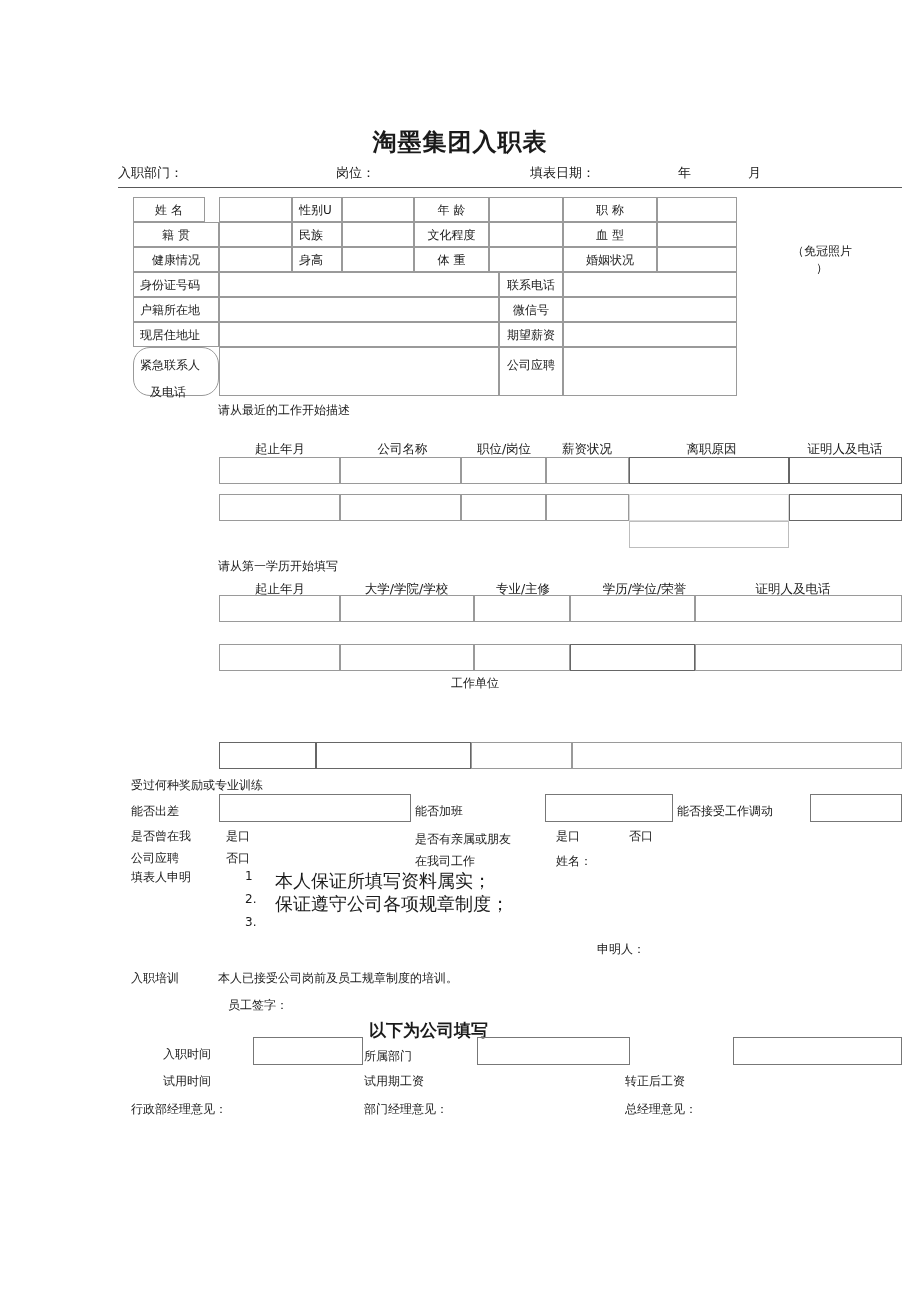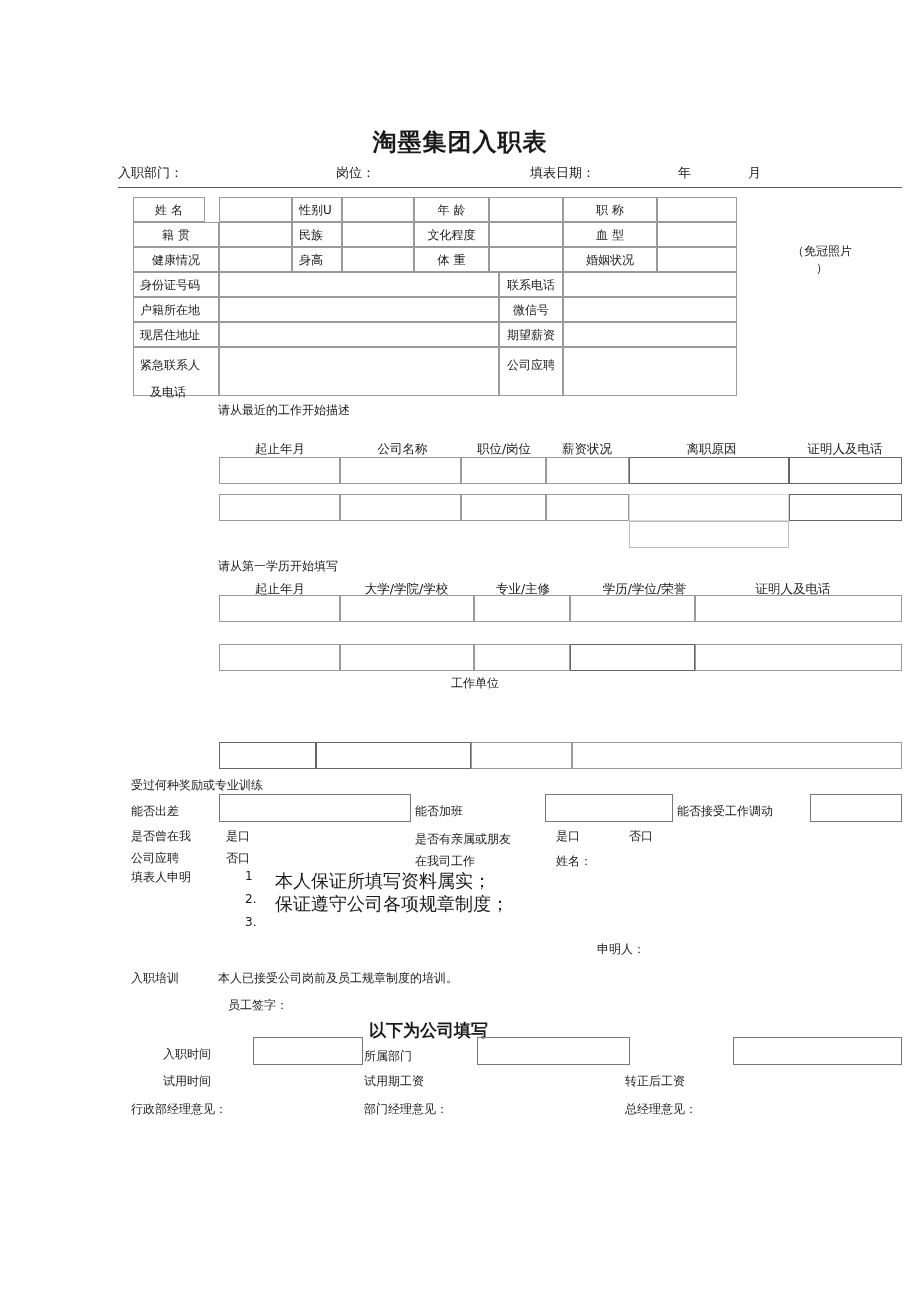--- a/index.html
+++ b/index.html
@@ -216,21 +216,21 @@
 
   <div class="cell" style="left:133px; top:322px; width:86px; height:25px;">
     <div class="lbl left">现居住地址</div>
   </div>
   <div class="cell" style="left:219px; top:322px; width:280px; height:25px;"></div>
   <div class="cell" style="left:499px; top:322px; width:64px; height:25px;">
     <div class="lbl">期望薪资</div>
   </div>
   <div class="cell" style="left:563px; top:322px; width:174px; height:25px;"></div>
 
-  <div class="cell" style="left:133px; top:347px; width:86px; height:49px;">
+  <div class="cell" style="left:133px; top:347px; width:86px; height:49px;border-radius:17px;">
     <div class="lbl left topalign">紧急联系人</div>
     <div class="lbl left" style="top:36px; transform:none; padding-left:16px;">及电话</div>
   </div>
   <div class="cell" style="left:219px; top:347px; width:280px; height:49px;"></div>
   <div class="cell" style="left:499px; top:347px; width:64px; height:49px;">
     <div class="lbl topalign">公司应聘</div>
   </div>
   <div class="cell" style="left:563px; top:347px; width:174px; height:49px;"></div>
 
   <div class="photo-note">

